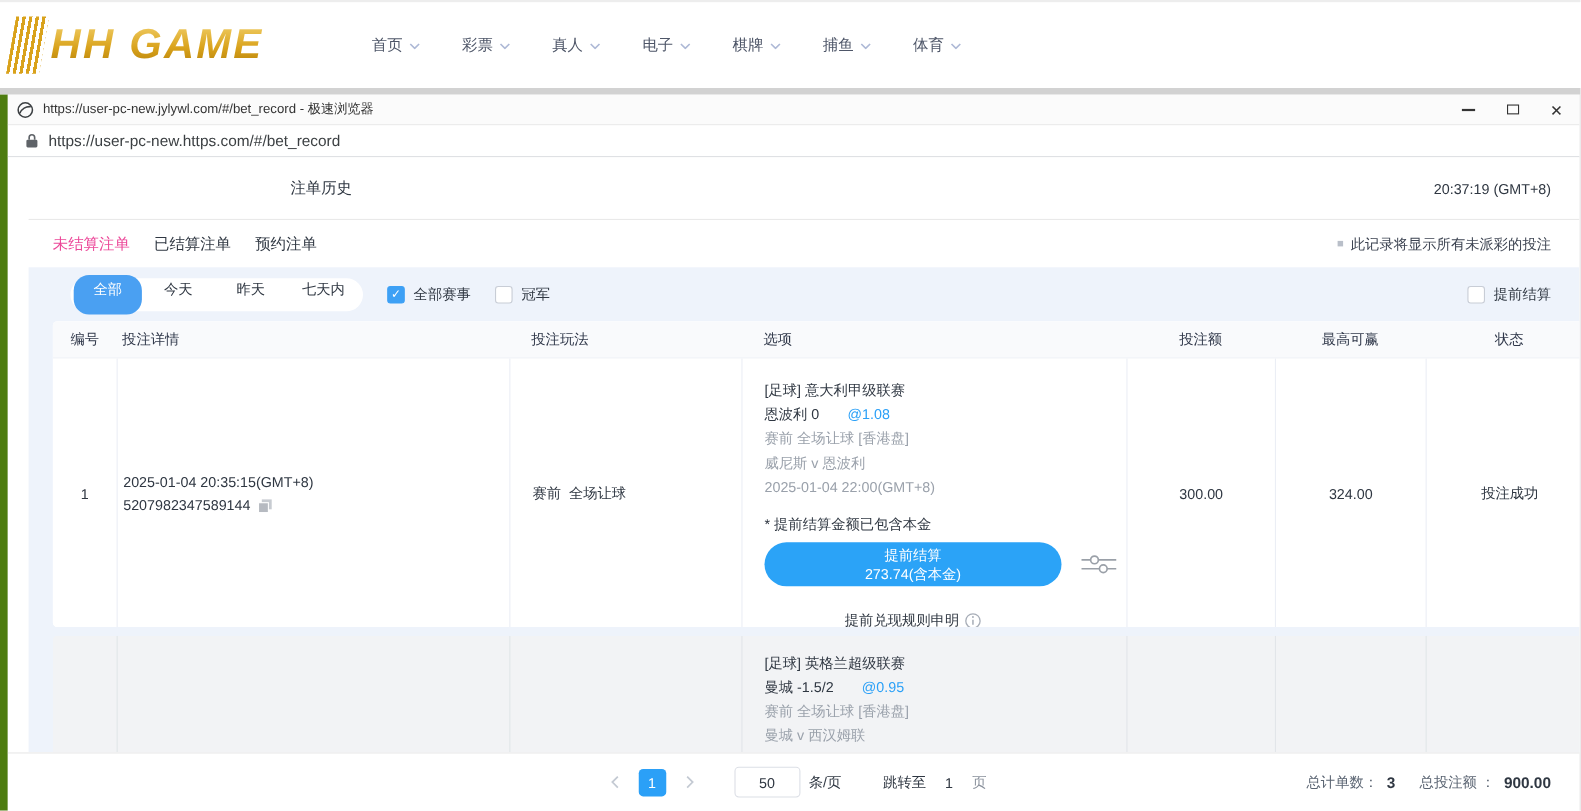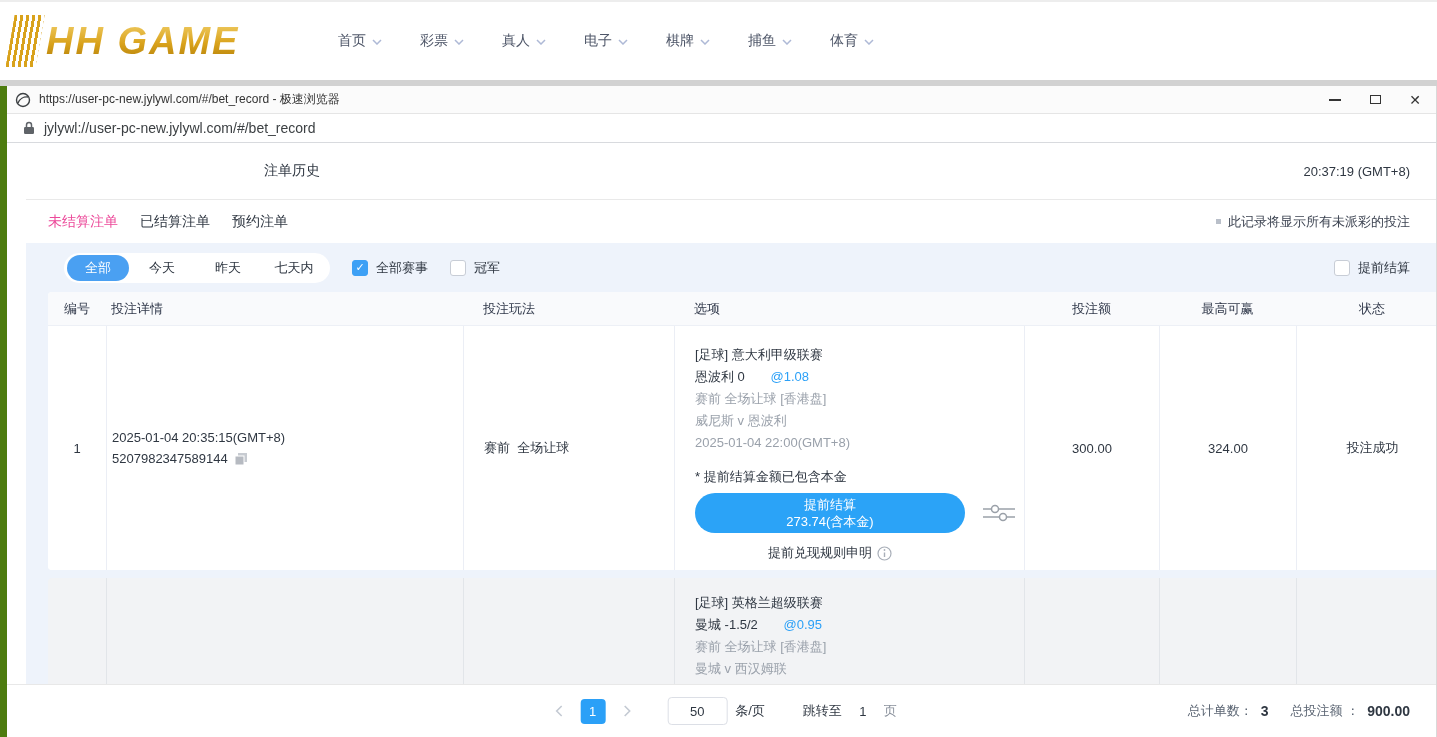--- a/index.html
+++ b/index.html
@@ -45,21 +45,21 @@
 
   .tabs-row { height:43px; display:flex; align-items:center; padding:0 26px 0 22px; }
   .tab { font-size:14px; color:#2f3742; margin-right:22px; cursor:pointer; }
   .tab.active { color:#ec4899; }
   .tabs-note { margin-left:auto; display:flex; align-items:center; gap:7px; font-size:13px; color:#3d4452; }
   .note-dot { width:5px; height:5px; background:#b9bfc9; display:inline-block; }
 
   .blue-area { height:441px; background:#eef3fb; overflow:hidden; }
   .filter-row { height:49px; display:flex; align-items:center; padding:0 26px 0 38px; }
   .seg-wrap { background:#fff; border-radius:16px; height:30px; display:flex; align-items:center; padding:0 3px; }
-  .seg { width:66px; text-align:center; font-size:13px; color:#2f3742; cursor:pointer; height:26px; line-height:26px; }
+  .seg { width:66px; text-align:center; font-size:13px; color:#2f3742; cursor:pointer; height:36px; line-height:26px; }
   .seg.active { background:#4aa0f2; color:#fff; border-radius:14px; width:62px; }
   .cb-group { display:flex; align-items:center; gap:8px; margin-left:22px; cursor:pointer; }
   .cb { width:16px; height:16px; border:1px solid #c8cdd6; border-radius:3px; background:#fff;
     display:inline-flex; align-items:center; justify-content:center; font-size:11px; color:#fff; }
   .cb.checked { background:#3da0f5; border-color:#3da0f5; }
   .cb-label { font-size:13px; color:#2f3742; }
   .filter-right { margin-left:auto; }
 
   
   .table-card { margin:0 15px 0 22px; width:1400px; background:#fff; border-radius:4px; overflow:hidden; }
@@ -83,21 +83,21 @@
   .opt-league { color:#2f3742; }
   .opt-pick { color:#2f3742; }
   .opt-odds { color:#2ba0f7; margin-left:22px; }
   .opt-gray { color:#9aa1ab; }
   .opt-note { margin-top:14px; color:#2f3742; line-height:18px; }
   .cash-line { display:flex; align-items:center; margin-top:7px; }
   .cash-btn { width:270px; height:40px; border-radius:20px; background:#2ba3f7; color:#fff; border:none;
     display:flex; flex-direction:column; align-items:center; justify-content:center;
     font-size:13px; line-height:17px; cursor:pointer; font-family:inherit; }
   .sliders-icon { margin-left:18px; cursor:pointer; display:inline-flex; }
-  .rule-line { width:270px; margin-top:12px; display:flex; align-items:center; justify-content:center; gap:5px;
+  .rule-line { width:270px; margin-top:23px; display:flex; align-items:center; justify-content:center; gap:5px;
     color:#2f3742; line-height:16px; }
   .info-icon { display:inline-flex; cursor:pointer; }
 
   .row-gap { height:8px; }
   .row2-card { margin:0 15px 0 22px; width:1400px; background:#f2f3f5; border-radius:4px; overflow:hidden; }
   .row2 { height:140px; background:#f2f3f5; }
   .row2 > .cell + .cell { border-left:1px solid #e2e5e9; }
   .row2 .opt { padding-top:14px; }
 
   
@@ -196,21 +196,21 @@
             <span class="glyph-close">✕</span>
           </span>
       </div>
     </div>
 
     <div class="addressbar">
       <svg width="12" height="14" viewBox="0 0 12 14">
         <rect x="1" y="6" width="10" height="7" rx="1.2" fill="#5f6368"></rect>
         <path d="M3.5 6 V4 a2.5 2.5 0 0 1 5 0 V6" fill="none" stroke="#5f6368" stroke-width="1.5"></path>
       </svg>
-      <span class="address-url">jylywl://user-pc-new.jylywl.com/#/bet_record</span>
+      <span class="address-url">https://user-pc-new.https.com/#/bet_record</span>
     </div>
 
     <div class="content">
 
       <div class="page-header">
         <span class="page-title">注单历史</span>
         <span class="page-clock">20:37:19 (GMT+8)</span>
       </div>
 
       <div class="tabs-row">

